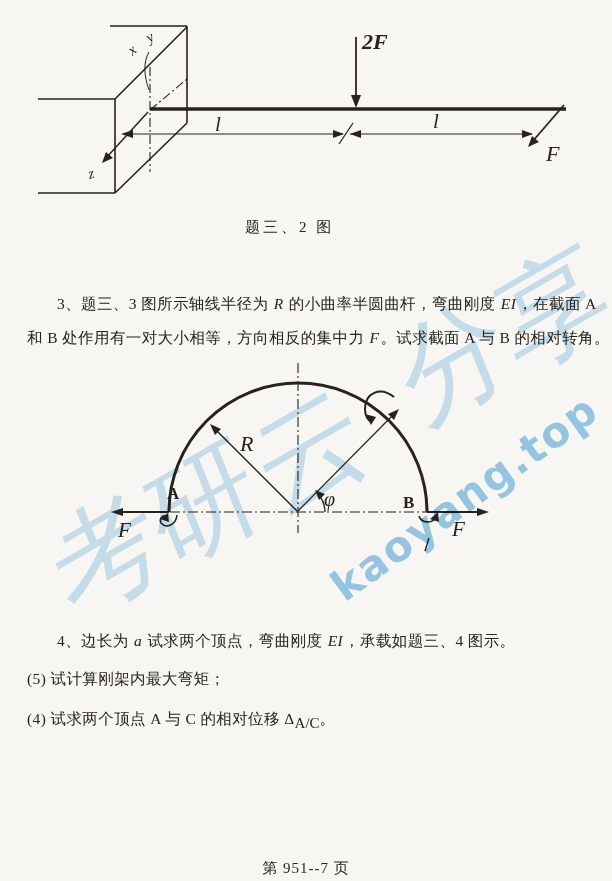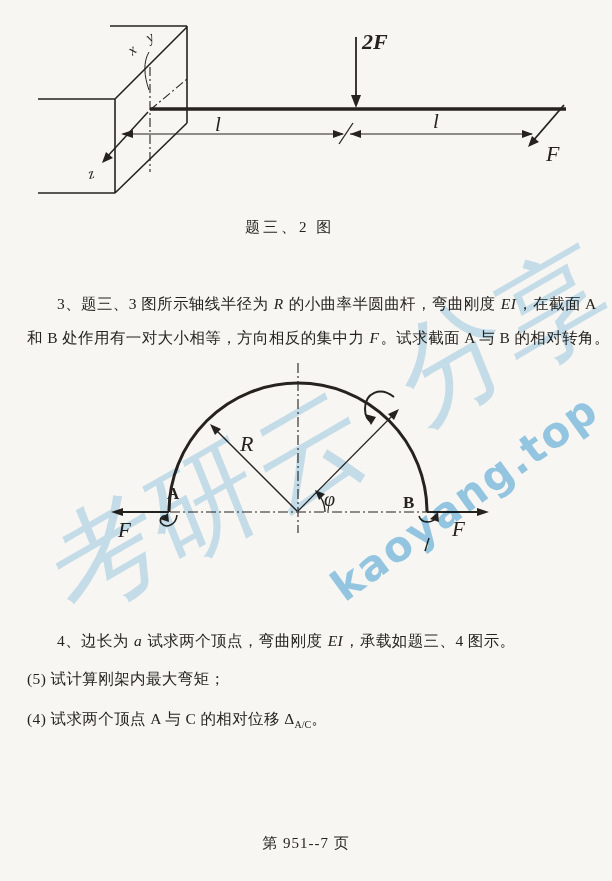--- a/index.html
+++ b/index.html
@@ -10,27 +10,27 @@
     color:#26231f;
   }
   .layer{position:absolute;left:0;top:0;}
   svg{position:absolute;left:0;}
   .textline{
     position:absolute;left:27px;width:566px;
     font-size:15.5px;letter-spacing:0.4px;line-height:22px;white-space:nowrap;
   }
   .indent{padding-left:30px;}
   .it{font-style:italic;font-family:"Liberation Serif",serif;padding:0 1px;}
-  .sub{font-size:10px;vertical-align:-4px;letter-spacing:0;}
+  .sub{font-size:15px;vertical-align:-4px;letter-spacing:0;}
   .caption{
     position:absolute;left:0;width:579px;text-align:center;
     font-size:15px;letter-spacing:3px;
   }
   .footer{
-    position:absolute;left:0;width:612px;text-align:center;top:834px;
+    position:absolute;left:0;width:612px;text-align:center;top:859px;
     font-size:15px;letter-spacing:1px;
   }
   
   .wm-char{
     position:absolute;z-index:5;
     font-family:"DejaVu Serif",serif;
     font-size:112px;line-height:112px;color:#abd4ef;
     transform:rotate(-30deg) skewX(-8deg);
     opacity:.62;mix-blend-mode:multiply;pointer-events:none;
   }

